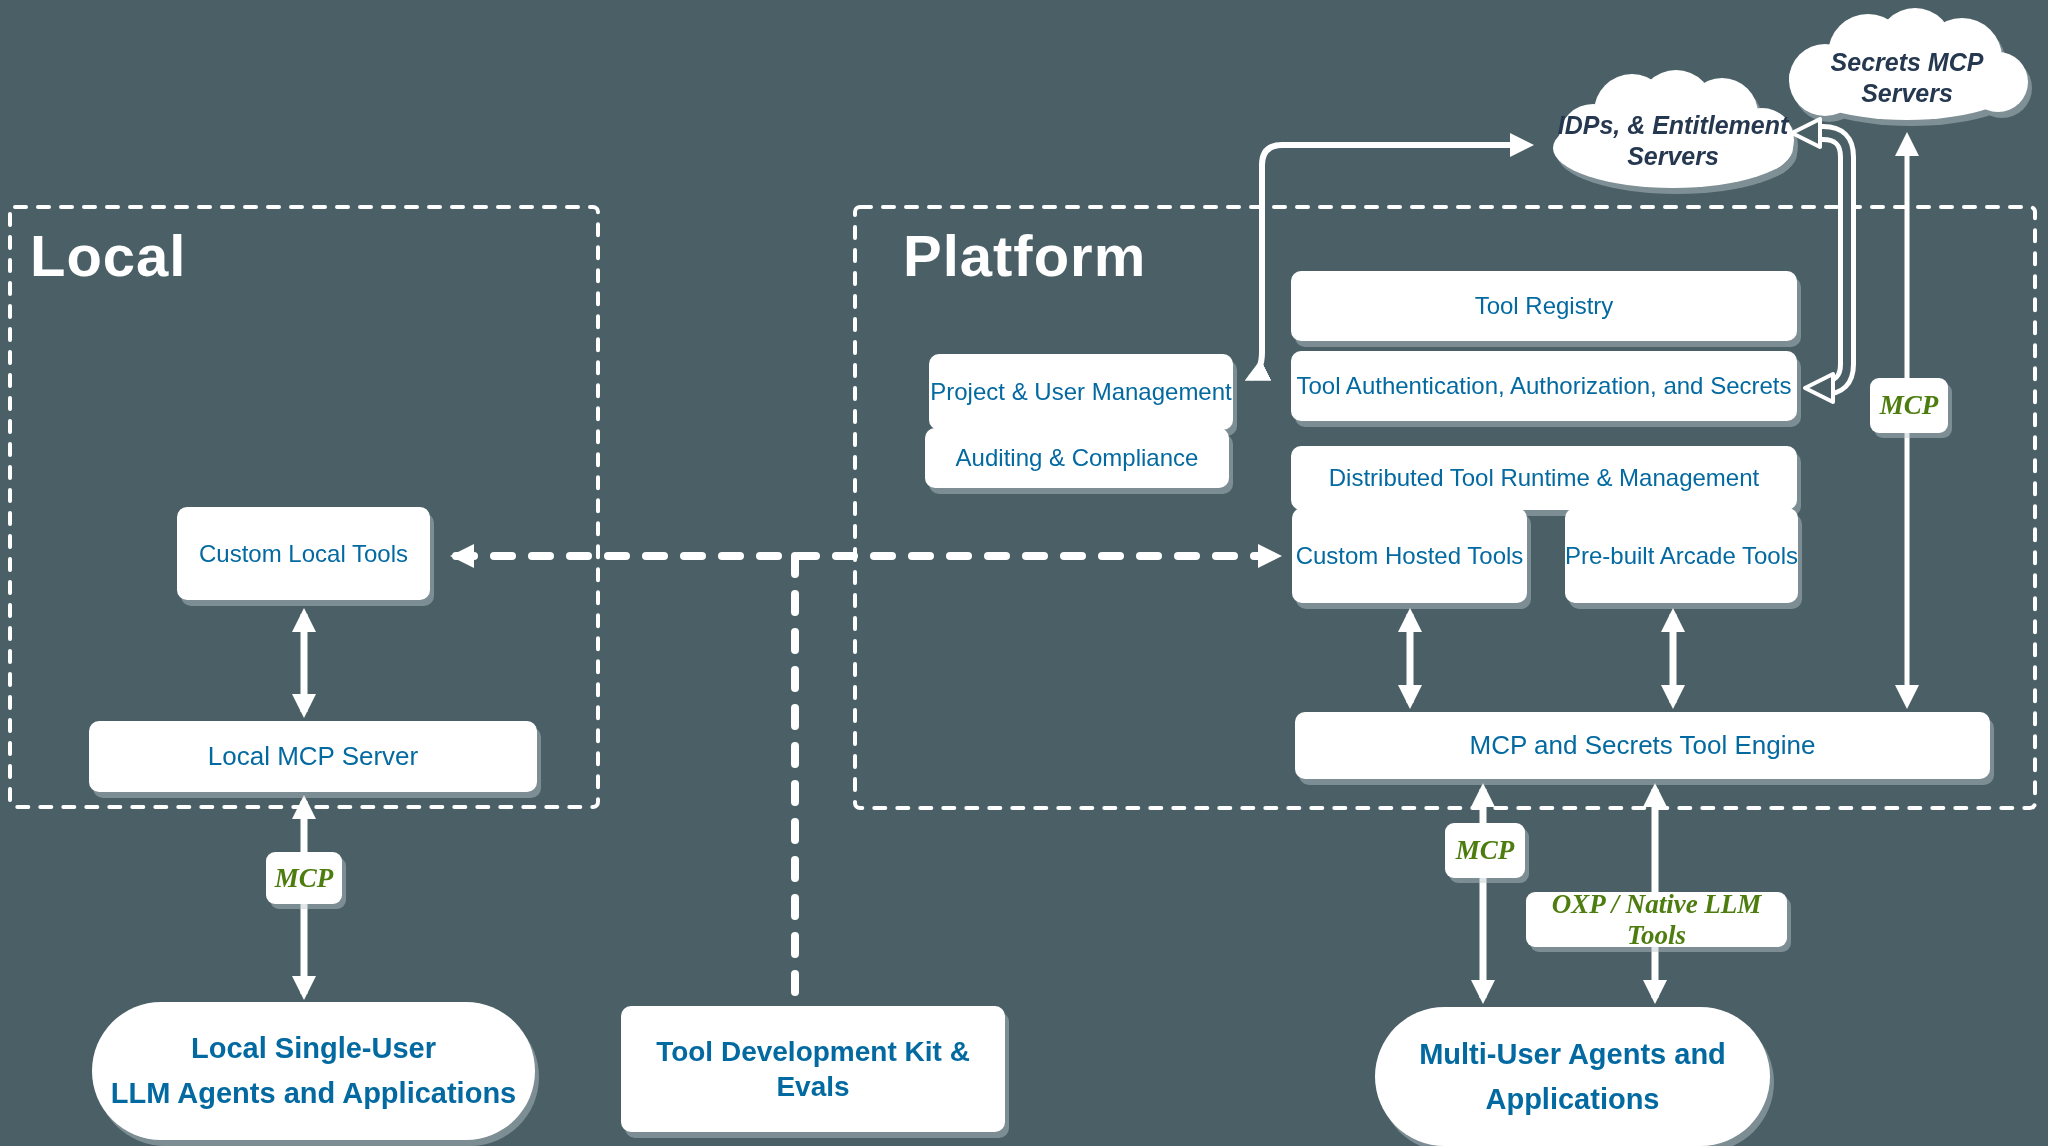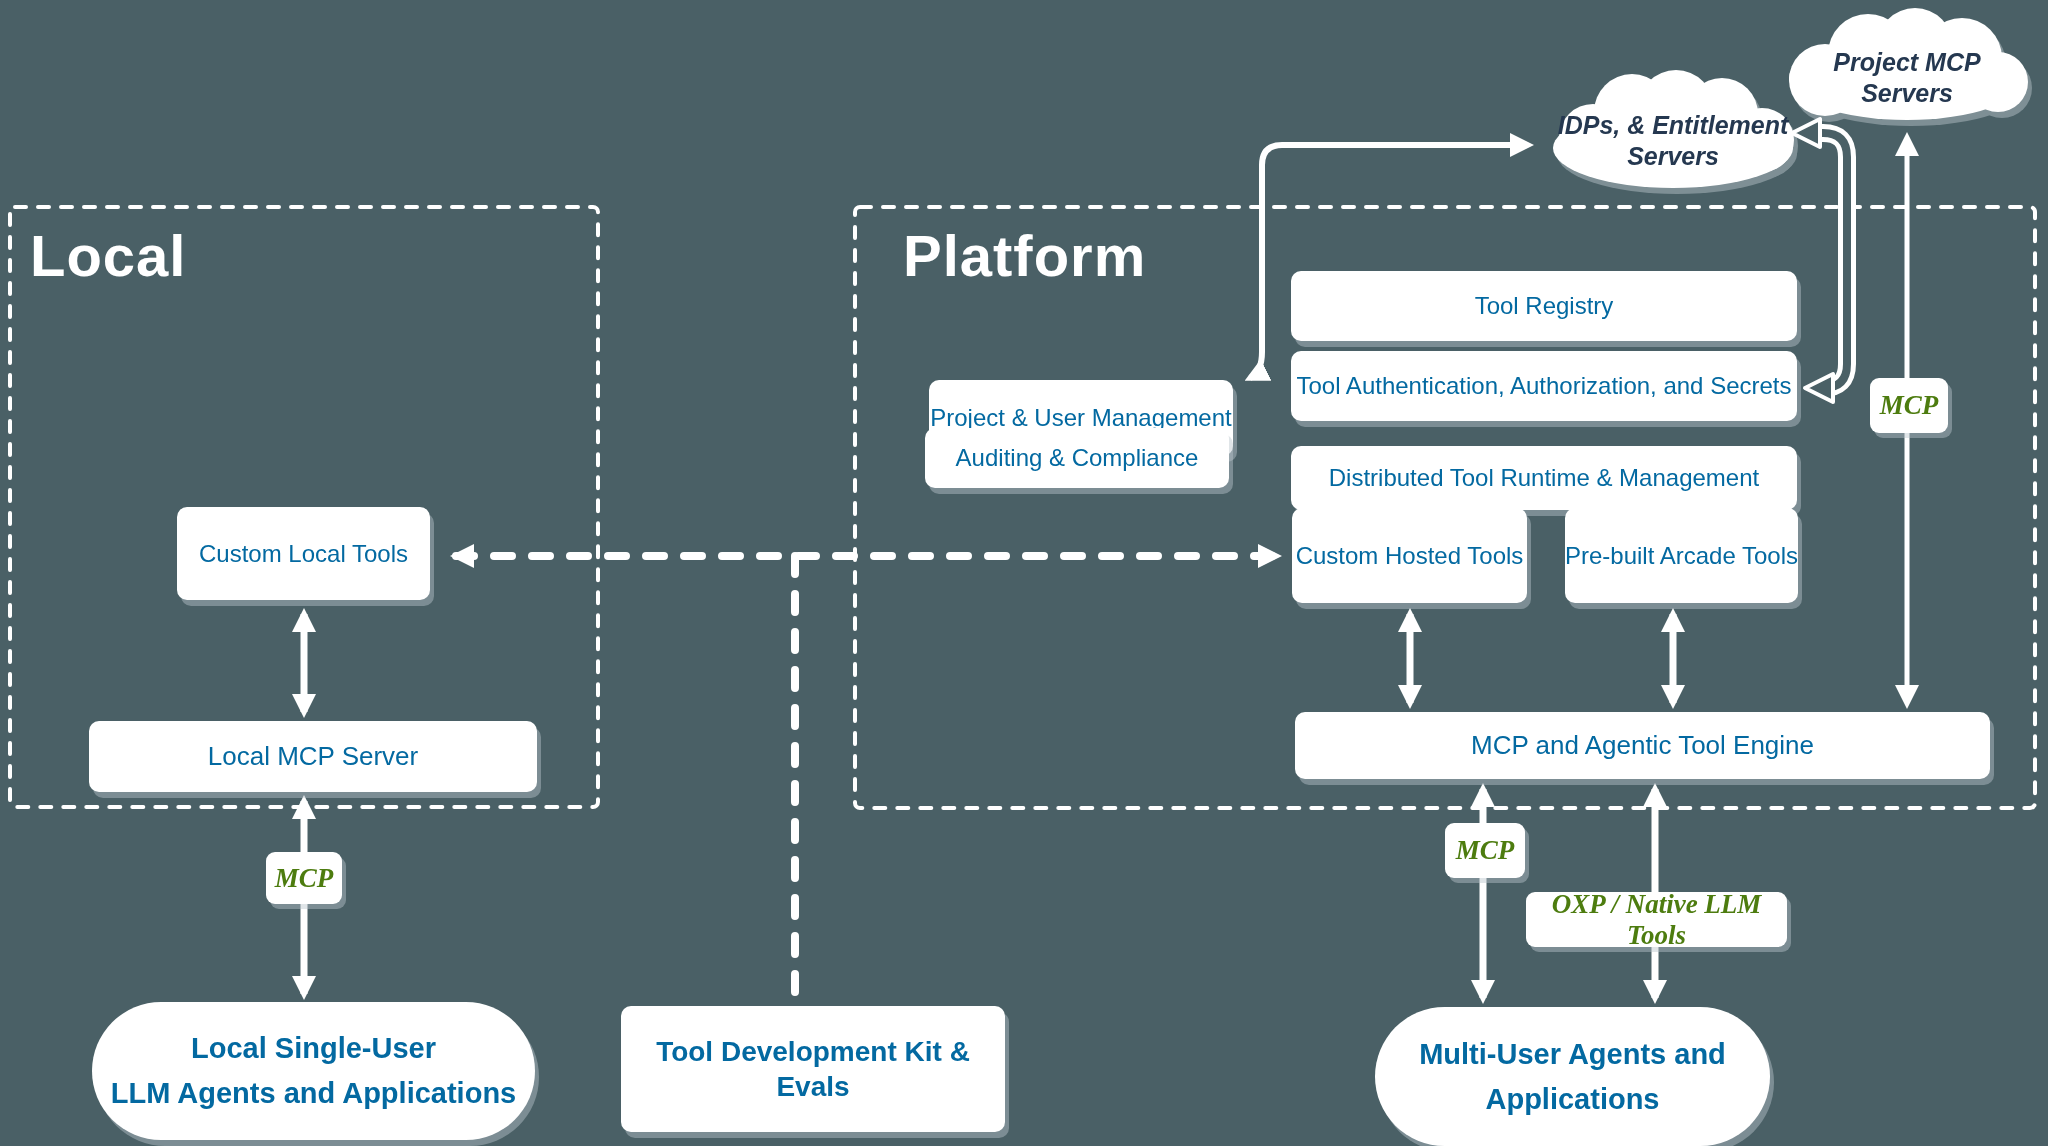--- a/index.html
+++ b/index.html
@@ -112,34 +112,34 @@
 
     <g stroke="#ffffff" fill="none" stroke-linecap="round">
       <path d="M 456 556 L 1276 556" stroke-width="8" stroke-dasharray="18 20" marker-start="url(#ah)" marker-end="url(#ah)"></path>
       <path d="M 795 556 L 795 998" stroke-width="8" stroke-dasharray="18 20"></path>
     </g>
   </svg>
 
   <div class="region-label" style="left:30px;top:222px;">Local</div>
   <div class="region-label" style="left:903px;top:222px;">Platform</div>
 
-  <div class="cloud-label" style="left:1789px;top:47px;width:236px;">Project MCP Servers</div>
+  <div class="cloud-label" style="left:1789px;top:47px;width:236px;">Secrets MCP Servers</div>
   <div class="cloud-label" style="left:1553px;top:110px;width:240px;">
     <span style="display:block">IDPs, &amp; Entitlement</span>
     <span style="display:block">Servers</span>
   </div>
 
   <div class="node" style="left:1291px;top:271px;width:506px;height:70px;">Tool Registry</div>
   <div class="node" style="left:1291px;top:351px;width:506px;height:70px;">Tool Authentication, Authorization, and Secrets</div>
   <div class="node" style="left:1291px;top:431px;width:506px;height:64px;margin-top:15px;">Distributed Tool Runtime &amp; Management</div>
-  <div class="node" style="left:929px;top:354px;width:304px;height:76px;margin-top:26px;">Project &amp; User Management</div>
+  <div class="node" style="left:929px;top:354px;width:304px;height:76px;">Project &amp; User Management</div>
   <div class="node" style="left:925px;top:428px;width:304px;height:60px;">Auditing &amp; Compliance</div>
   <div class="node tall" style="left:1292px;top:508px;width:235px;height:95px;">Custom Hosted Tools</div>
   <div class="node tall" style="left:1565px;top:508px;width:233px;height:95px;">Pre-built Arcade Tools</div>
-  <div class="node" style="left:1295px;top:712px;width:695px;height:67px;font-size:26px;">MCP and Agentic Tool Engine</div>
+  <div class="node" style="left:1295px;top:712px;width:695px;height:67px;font-size:26px;">MCP and Secrets Tool Engine</div>
 
   <div class="node tall" style="left:177px;top:507px;width:253px;height:93px;">Custom Local Tools</div>
   <div class="node" style="left:89px;top:721px;width:448px;height:71px;font-size:26px;">Local MCP Server</div>
 
   <div class="node bold-node" style="left:621px;top:1006px;width:384px;height:126px;">Tool Development Kit &amp; Evals</div>
 
   <div class="edge-label" style="left:266px;top:852px;width:76px;height:52px;">MCP</div>
   <div class="edge-label" style="left:1445px;top:823px;width:80px;height:55px;">MCP</div>
   <div class="edge-label" style="left:1870px;top:378px;width:78px;height:55px;">MCP</div>
   <div class="edge-label" style="left:1526px;top:892px;width:261px;height:55px;">OXP / Native LLM Tools</div>

